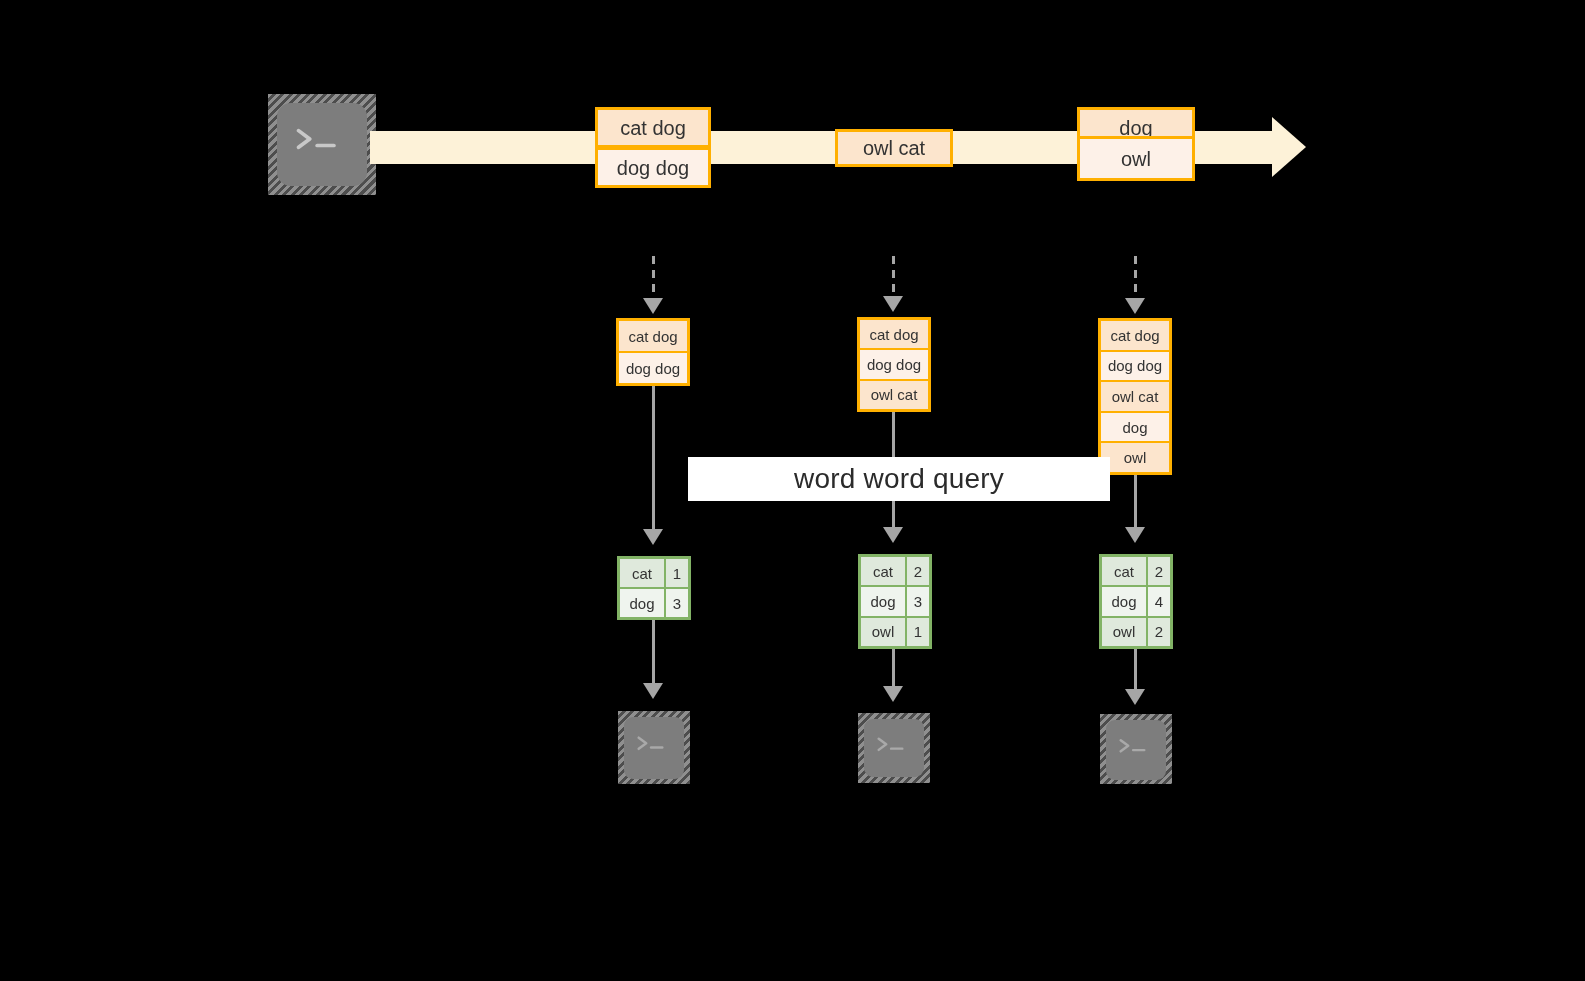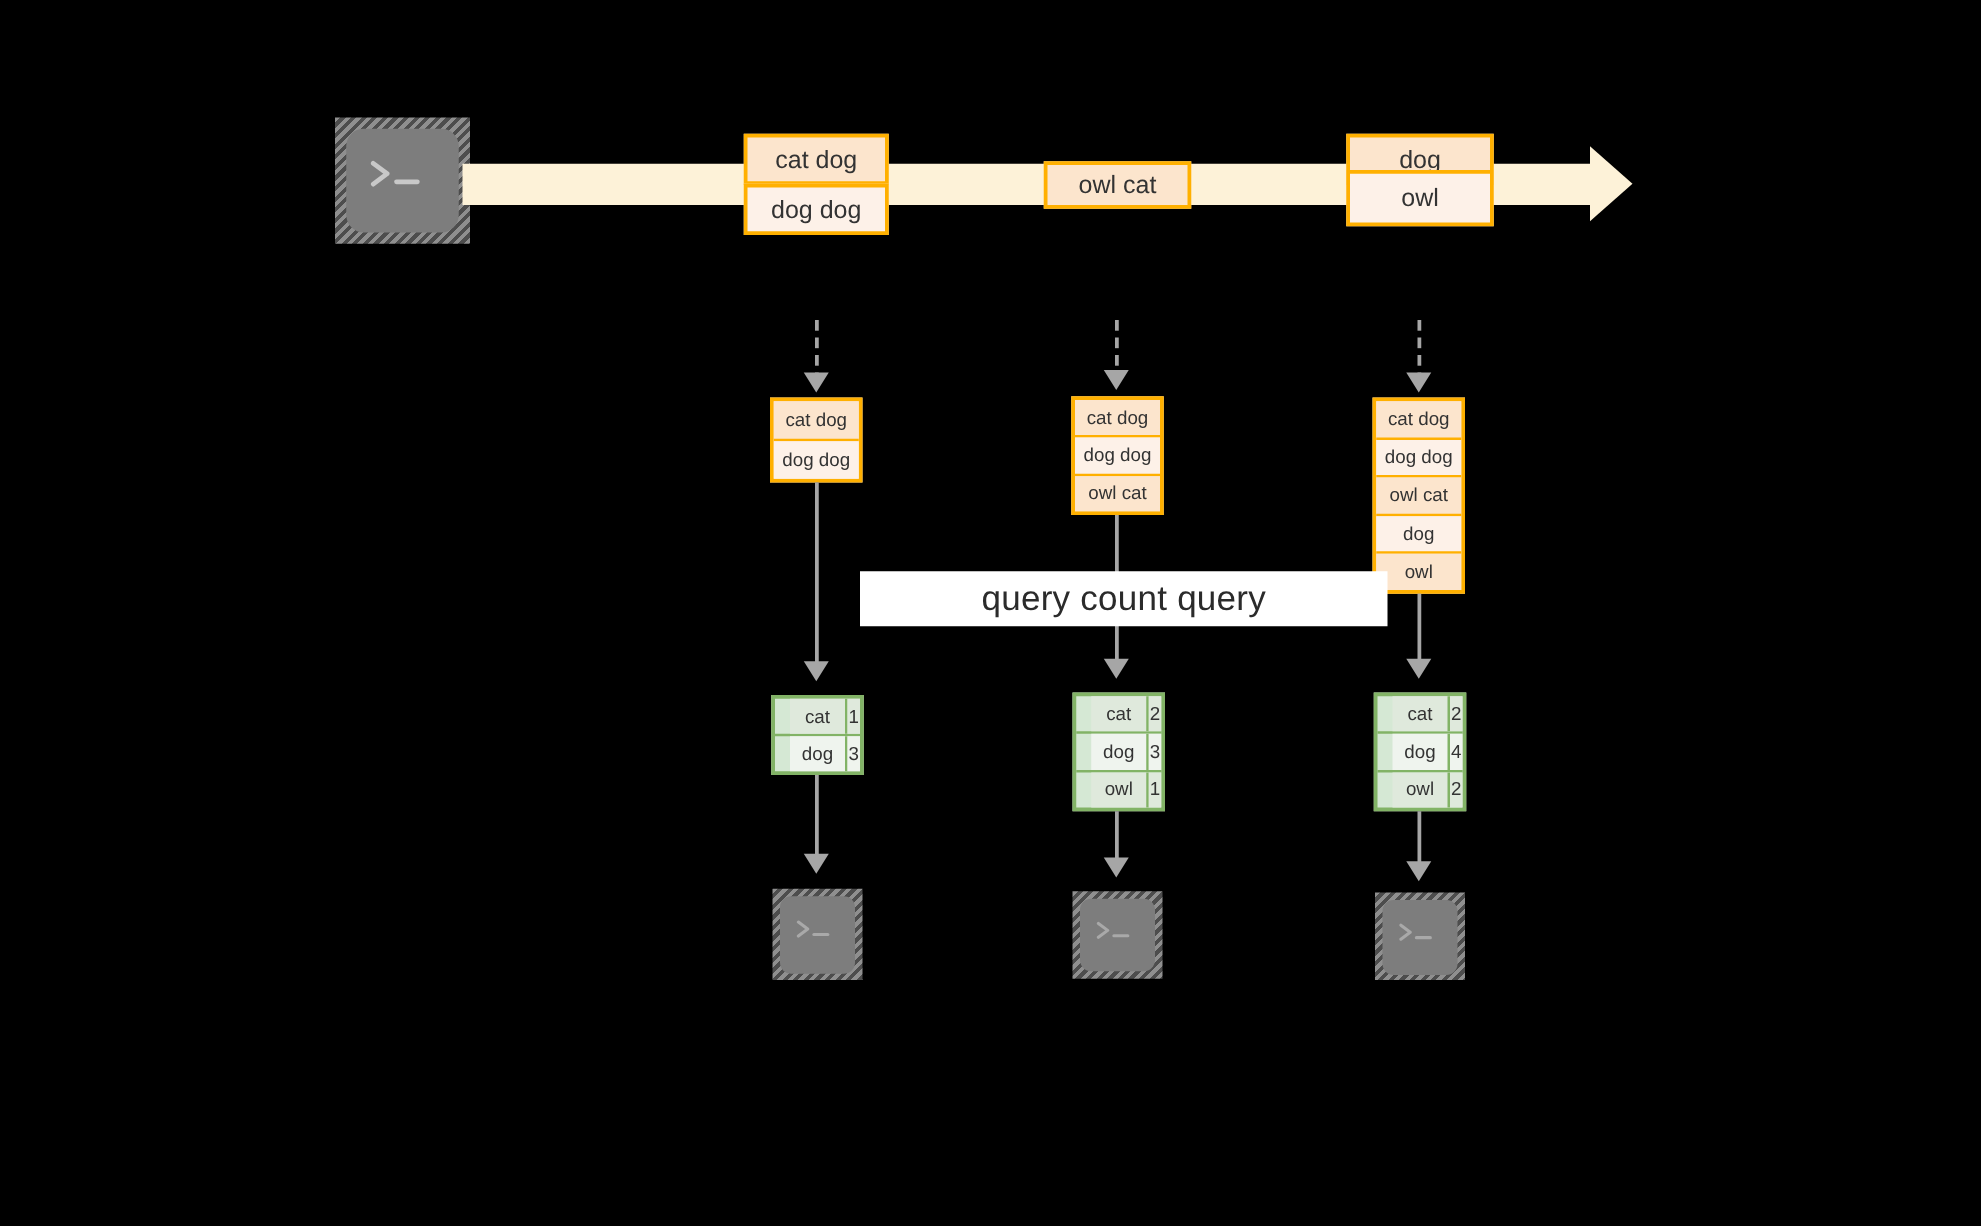--- a/index.html
+++ b/index.html
@@ -107,21 +107,20 @@
     box-sizing: border-box;
     border: 3px solid #82b366;
     background: #d5e8d4;
     display: flex;
     flex-direction: column;
   }
   .gtable .grow {
     display: flex;
     flex: 1 1 0;
     border-bottom: 2px solid #82b366;
-    padding-left: 12px;
   }
   .gtable .grow:last-child { border-bottom: none; }
   .gtable .gcell {
     box-sizing: border-box;
     display: flex;
     align-items: center;
     justify-content: center;
     font-size: 15px;
     color: #333333;
     background: #dfe9dc;
@@ -298,15 +297,15 @@
 
   <div class="term small" style="left:1100px; top:714px; width:72px; height:72px;">
     <div class="term-inner">
       <svg class="term-glyph" viewBox="0 0 60 30">
         <path d="M6 5 L18 14 L6 23" fill="none" stroke="#b3b3b3" stroke-width="4" stroke-linecap="round" stroke-linejoin="round"></path>
         <path d="M26 21 L44 21" fill="none" stroke="#b3b3b3" stroke-width="4" stroke-linecap="round"></path>
       </svg>
     </div>
   </div>
 
-  <div class="query-band" style="left:688px; top:457px; width:422px; height:44px; font-size:28px;">query count query</div>
+  <div class="query-band" style="left:688px; top:457px; width:422px; height:44px; font-size:28px;">word word query</div>
 
 </div>
 
 </body></html>

